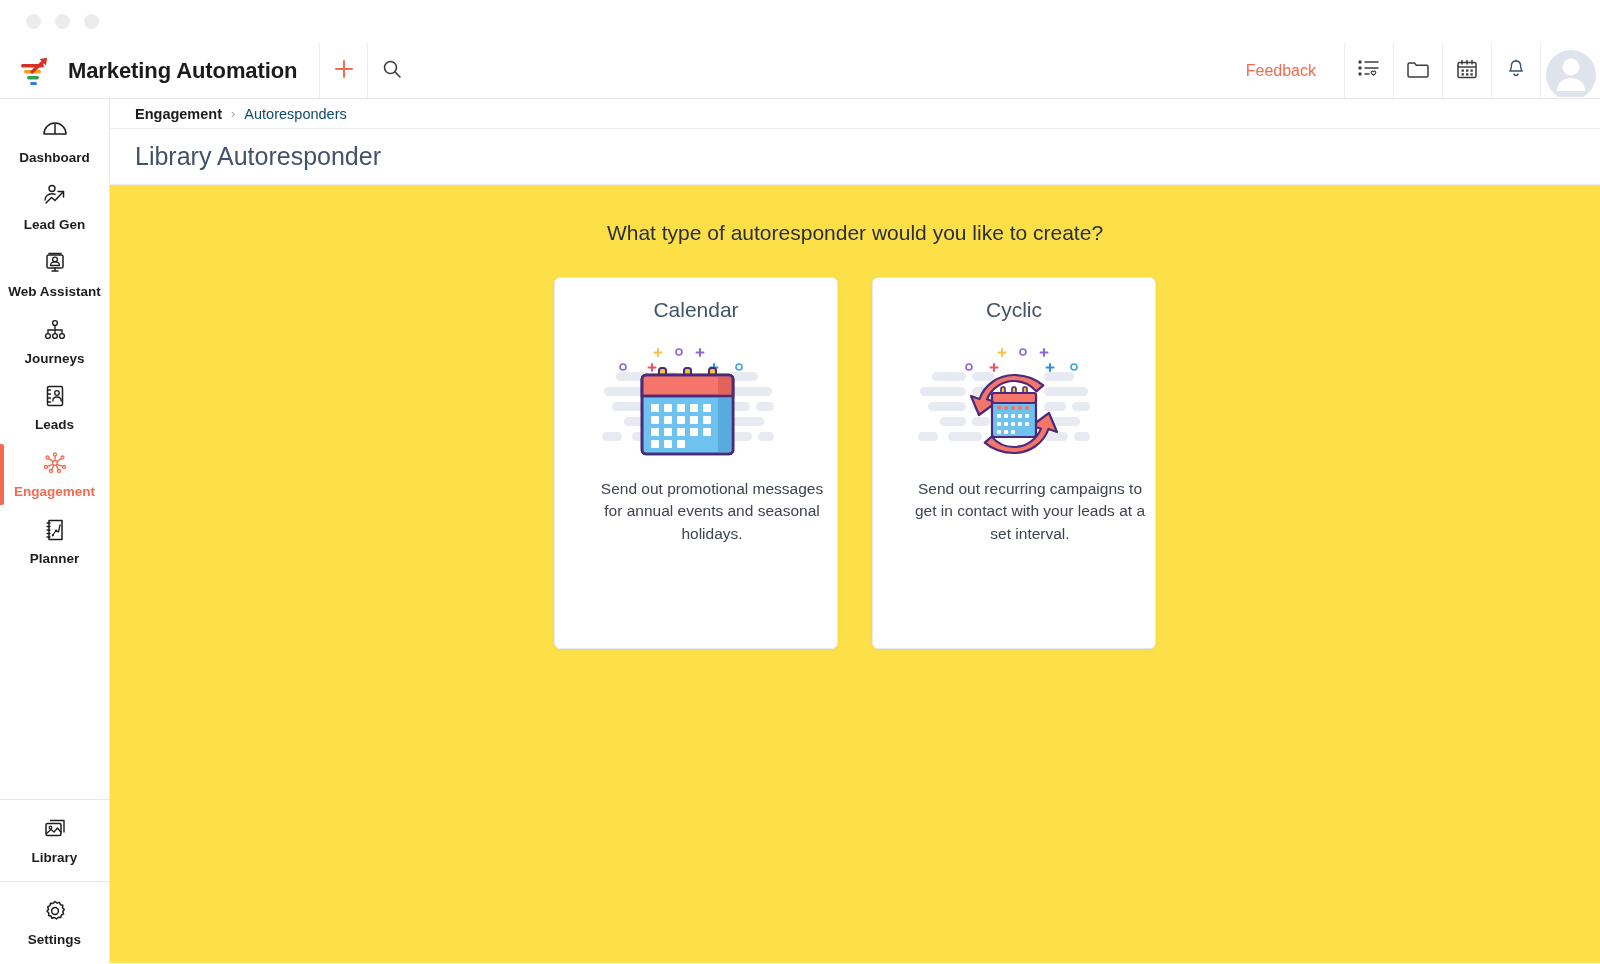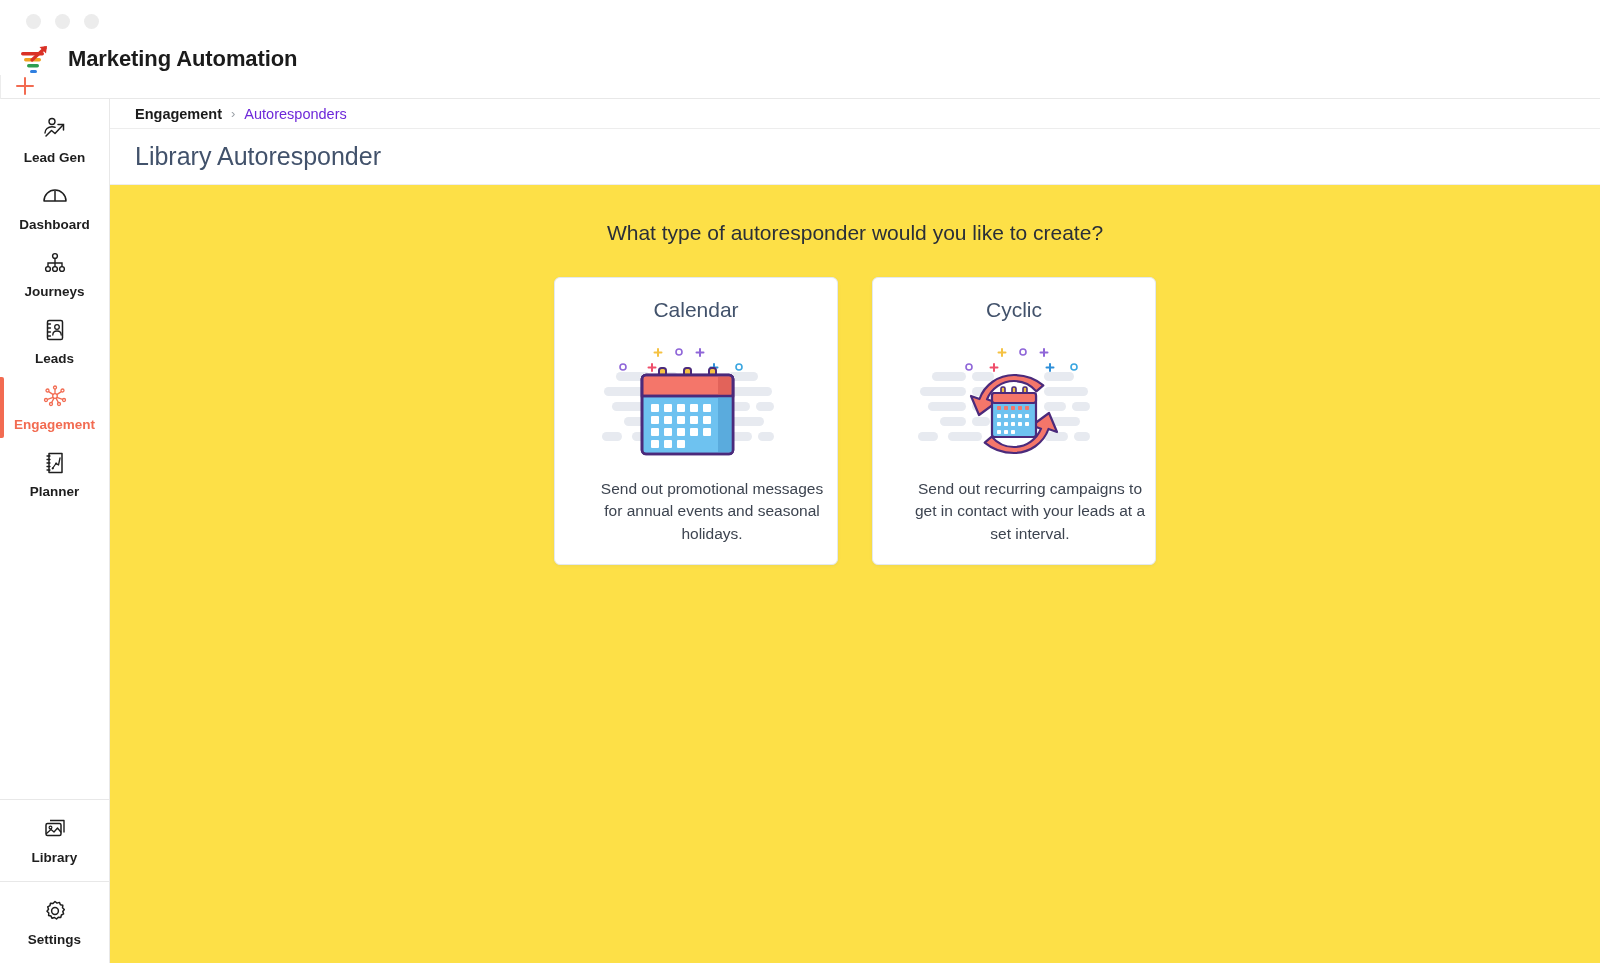--- a/index.html
+++ b/index.html
@@ -14,21 +14,21 @@
   .window-chrome {
     height: 43px; background: #ffffff;
     display: flex; align-items: center; padding-left: 26px; gap: 14px;
   }
   .dot { width: 15px; height: 15px; border-radius: 50%; background: #ececec; }
 
   
   .topbar {
     height: 56px; background: #ffffff;
     border-bottom: 1px solid #e8e8e8;
-    display: flex; align-items: stretch; flex-direction: column;
+    display: flex; align-items: stretch;
   }
   .brand {
     display: flex; align-items: center; gap: 14px;
     padding: 0 22px 0 18px;
   }
   .brand-logo { width: 36px; height: 32px; display: block; }
   .brand-title {
     font-size: 22px; color: #1b1b1b; font-weight: 600; white-space: nowrap;
     letter-spacing: -0.1px;
   }
@@ -79,38 +79,38 @@
 
   
   .main { flex: 1; display: flex; flex-direction: column; min-width: 0; }
   .breadcrumb-bar {
     height: 30px; display: flex; align-items: center; padding-left: 25px;
     background: #ffffff; border-bottom: 1px solid #ededed; gap: 9px;
     font-size: 14.5px;
   }
   .bc-current { color: #1b1b1b; font-weight: 600; cursor: pointer; }
   .bc-sep { color: #9aa0a6; font-size: 13px; }
-  .bc-trail { color: #6d28d9; }
+  .bc-trail { color: #0c4a6e; }
 
   .page-head {
     height: 56px; display: flex; align-items: center; padding-left: 25px;
     background: #ffffff; border-bottom: 1px solid #ededed;
   }
   .page-title { font-size: 25px; color: #42526b; font-weight: 400; }
 
   .content {
     flex: 1; background: #fde047; padding-top: 36px; overflow: hidden;
   }
   .prompt {
     text-align: center; font-size: 21px; color: #2a2f38; font-weight: 400;
     margin-bottom: 32px;
   }
   .cards { display: flex; justify-content: center; gap: 34px; }
   .card {
-    width: 284px; height: 288px; background: #ffffff;
+    width: 284px; height: 372px; background: #ffffff;
     border: 1px solid #e3e9ef; border-radius: 6px;
     box-shadow: 0 1px 3px rgba(120,140,160,.10);
     display: flex; flex-direction: column; align-items: center;
     padding-top: 20px; cursor: pointer;
   }
   .card-title { font-size: 21px; color: #42526b; font-weight: 400; }
   .card-illus { margin-top: 12px; }
   .card-desc {
     margin-top: 14px; width: 236px; text-align: center;
     font-size: 15.5px; line-height: 1.44; color: #3d4450; margin-left: 32px;
@@ -219,39 +219,51 @@
   </div>
 </div>
 
 <div class="body-wrap">
 
   <div class="sidebar">
 
     <div class="nav-item">
       <span>
         <svg width="28" height="26" viewBox="0 0 28 26">
+          <path d="M3 18a11 11 0 0 1 22 0z" stroke="#1e1e1e" stroke-width="1.5" fill="none" stroke-linejoin="round"></path>
+          <path d="M14 17.5 V8.5" stroke="#1e1e1e" stroke-width="1.5" stroke-linecap="round"></path>
+        </svg>
+      </span>
+      <span class="nav-label">Dashboard</span>
+    </div>
+
+    <div class="nav-item">
+      <span>
+        <svg width="28" height="26" viewBox="0 0 28 26">
           <circle cx="11" cy="5.5" r="3" stroke="#1e1e1e" stroke-width="1.4" fill="none"></circle>
           <path d="M4 17c0-3.8 3-6.3 7-6.3 1.2 0 2.3.2 3.2.6" stroke="#1e1e1e" stroke-width="1.4" fill="none" stroke-linecap="round"></path>
           <path d="M5 20 L10.5 14.5 L14 17.5 L21.5 9.5" stroke="#1e1e1e" stroke-width="1.5" fill="none" stroke-linecap="round" stroke-linejoin="round"></path>
           <path d="M17 8.5 H22.5 V14" stroke="#1e1e1e" stroke-width="1.5" fill="none" stroke-linecap="round"></path>
         </svg>
       </span>
       <span class="nav-label">Lead Gen</span>
     </div>
 
     <div class="nav-item">
       <span>
         <svg width="28" height="26" viewBox="0 0 28 26">
-          <path d="M3 18a11 11 0 0 1 22 0z" stroke="#1e1e1e" stroke-width="1.5" fill="none" stroke-linejoin="round"></path>
-          <path d="M14 17.5 V8.5" stroke="#1e1e1e" stroke-width="1.5" stroke-linecap="round"></path>
-        </svg>
-      </span>
-      <span class="nav-label">Dashboard</span>
-    </div>
-
+          <rect x="6" y="5" width="16" height="13" rx="1.6" stroke="#1e1e1e" stroke-width="1.5" fill="none"></rect>
+          <path d="M11 21 H17 M14 18 V21" stroke="#1e1e1e" stroke-width="1.5" stroke-linecap="round"></path>
+          <circle cx="14" cy="9.5" r="2.4" stroke="#1e1e1e" stroke-width="1.3" fill="none"></circle>
+          <path d="M9.5 15.5c0-2.4 2-3.7 4.5-3.7s4.5 1.3 4.5 3.7z" stroke="#1e1e1e" stroke-width="1.3" fill="none" stroke-linejoin="round"></path>
+          <path d="M8 3.5 H20" stroke="#1e1e1e" stroke-width="1.5" stroke-linecap="round"></path>
+        </svg>
+      </span>
+      <span class="nav-label">Web Assistant</span>
+    </div>
 
     <div class="nav-item">
       <span>
         <svg width="28" height="26" viewBox="0 0 28 26">
           <circle cx="14" cy="6" r="2.4" stroke="#1e1e1e" stroke-width="1.4" fill="none"></circle>
           <circle cx="7" cy="19" r="2.4" stroke="#1e1e1e" stroke-width="1.4" fill="none"></circle>
           <circle cx="14" cy="19" r="2.4" stroke="#1e1e1e" stroke-width="1.4" fill="none"></circle>
           <circle cx="21" cy="19" r="2.4" stroke="#1e1e1e" stroke-width="1.4" fill="none"></circle>
           <path d="M14 8.4 V12 M7 16.6 V13 H21 V16.6 M14 13 V16.6" stroke="#1e1e1e" stroke-width="1.4" fill="none" stroke-linecap="round"></path>
         </svg>

